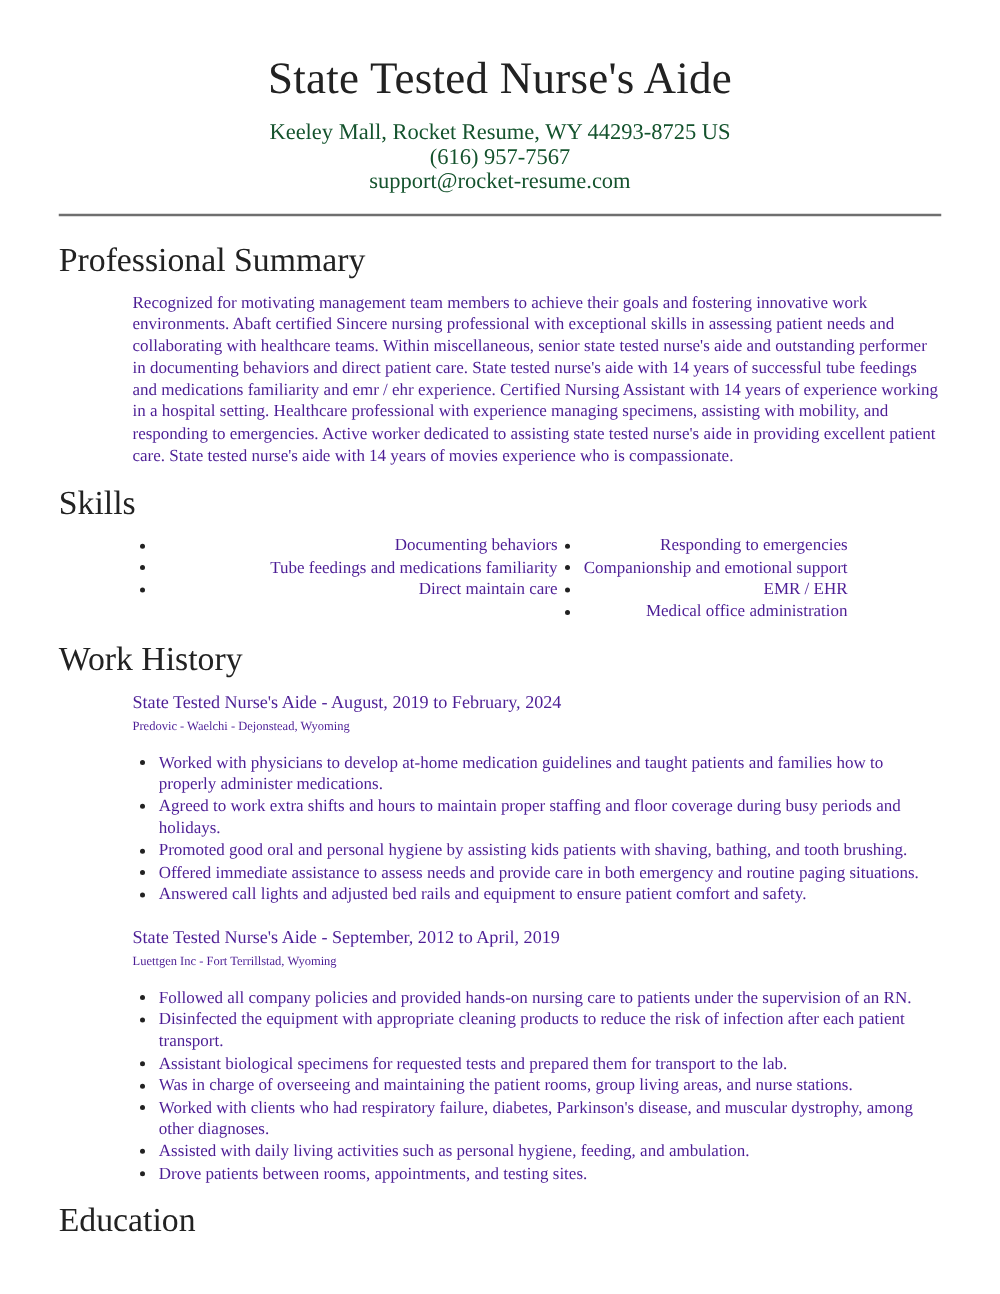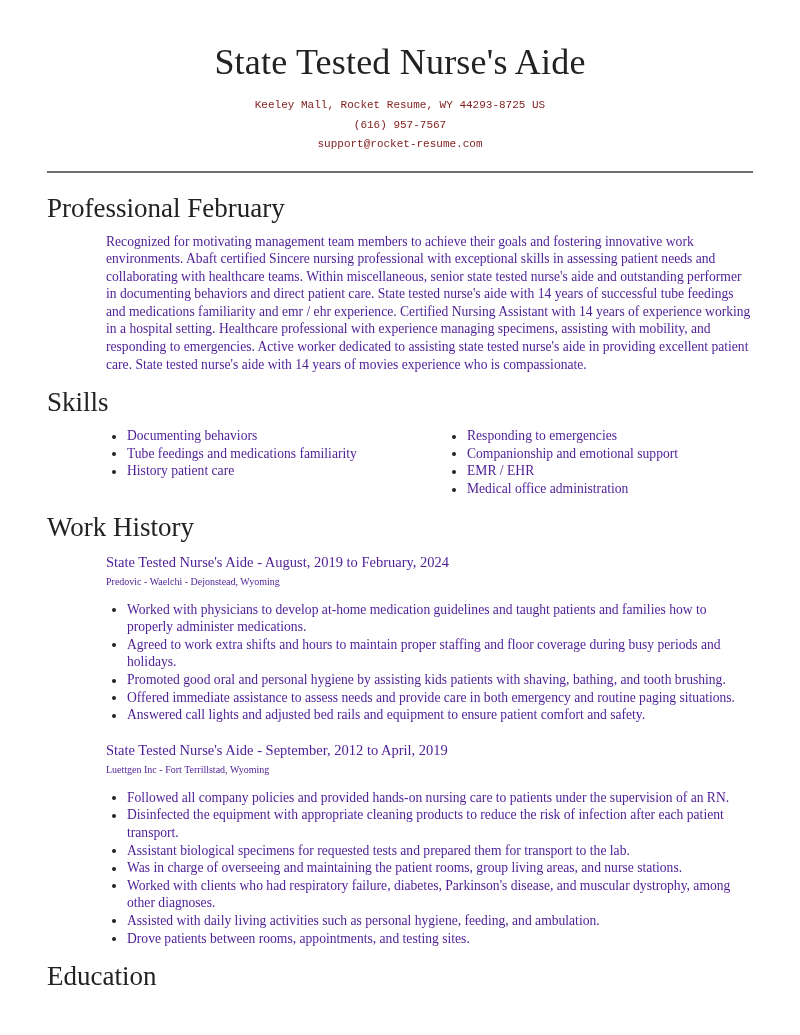--- a/index.html
+++ b/index.html
@@ -27,24 +27,24 @@
       font-family: "Liberation Serif", "DejaVu Serif", serif;
       font-size: 36px;
       font-weight: normal;
       color: #222222;
       margin: 0;
       line-height: 44px;
       letter-spacing: 0.2px;
     }
     .contact {
       margin-top: 12px;
-      font-family: Liberation Mono, monospace;
-      font-size: 11px;
+      font-family: Liberation Serif, serif;
+      font-size: 18px;
       line-height: 19.5px;
-      color: #7f1d1d;
+      color: #14532d;
     }
     .contact div { display: block; }
     .divider {
       margin: 16px 47px 0 47px;
       height: 0;
       border-top: 2px solid #6f6f6f;
     }
     .section-title {
       font-family: "Liberation Serif", "DejaVu Serif", serif;
       font-size: 27px;
@@ -61,20 +61,21 @@
       color: #4c1d95;
     }
     .summary {
       margin: 8px 47px 0 106px;
     }
     .section { margin-top: 12px; }
     .s-summary { margin-top: 18px; }
     .skills {
       display: flex;
       margin: 8px 47px 0 106px;
+      text-align: right;
     }
     .skills ul {
       margin: 0;
       padding-left: 21px;
       list-style: none;
       width: 319px;
     }
     .skills ul + ul { width: auto; }
     ul.bullets {
       margin: 0;
@@ -118,31 +119,31 @@
     <div class="contact">
       <div>Keeley Mall, Rocket Resume, WY 44293-8725 US</div>
       <div>(616) 957-7567</div>
       <div>support@rocket-resume.com</div>
     </div>
   </header>
 
   <div class="divider"></div>
 
   <section class="section s-summary">
-    <h2 class="section-title">Professional February</h2>
+    <h2 class="section-title">Professional Summary</h2>
     <p class="summary body-text">Recognized for motivating management team members to achieve their goals and fostering innovative work environments. Abaft certified Sincere nursing professional with exceptional skills in assessing patient needs and collaborating with healthcare teams. Within miscellaneous, senior state tested nurse's aide and outstanding performer in documenting behaviors and direct patient care. State tested nurse's aide with 14 years of successful tube feedings and medications familiarity and emr / ehr experience. Certified Nursing Assistant with 14 years of experience working in a hospital setting. Healthcare professional with experience managing specimens, assisting with mobility, and responding to emergencies. Active worker dedicated to assisting state tested nurse's aide in providing excellent patient care. State tested nurse's aide with 14 years of movies experience who is compassionate.</p>
   </section>
 
   <section class="section">
     <h2 class="section-title">Skills</h2>
     <div class="skills body-text">
       <ul>
         <li>Documenting behaviors</li>
         <li>Tube feedings and medications familiarity</li>
-        <li>History patient care</li>
+        <li>Direct maintain care</li>
       </ul>
       <ul>
         <li>Responding to emergencies</li>
         <li>Companionship and emotional support</li>
         <li>EMR / EHR</li>
         <li>Medical office administration</li>
       </ul>
     </div>
   </section>
 

